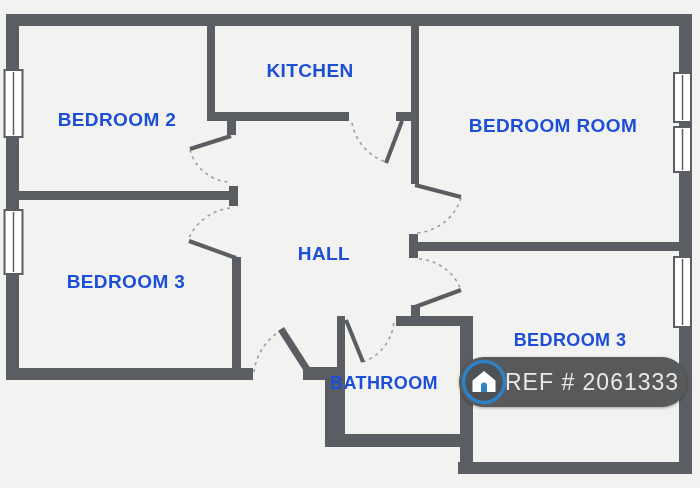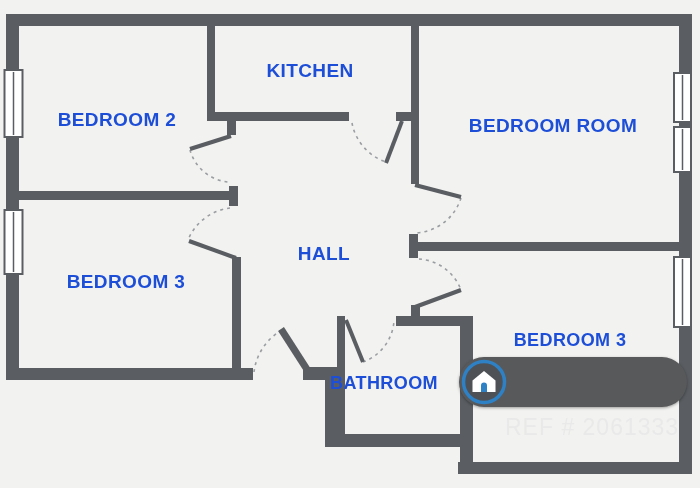--- a/index.html
+++ b/index.html
@@ -44,21 +44,20 @@
     align-items:center;
   }
   .ref-badge .badge-icon{
     position:absolute;left:2px;top:2px;width:46px;height:46px;
   }
   .ref-badge .badge-text{
     position:absolute;left:46px;top:0;height:50px;line-height:50px;
     font-size:23px;letter-spacing:1px;
     color:#e9e9e9;
     white-space:nowrap;
-    margin-top:45px;
   }
 </style>
 </head>
 <body>
 
 <div class="stage">
 
   <svg class="plan-svg" viewBox="0 0 700 488">
 
     <g>

